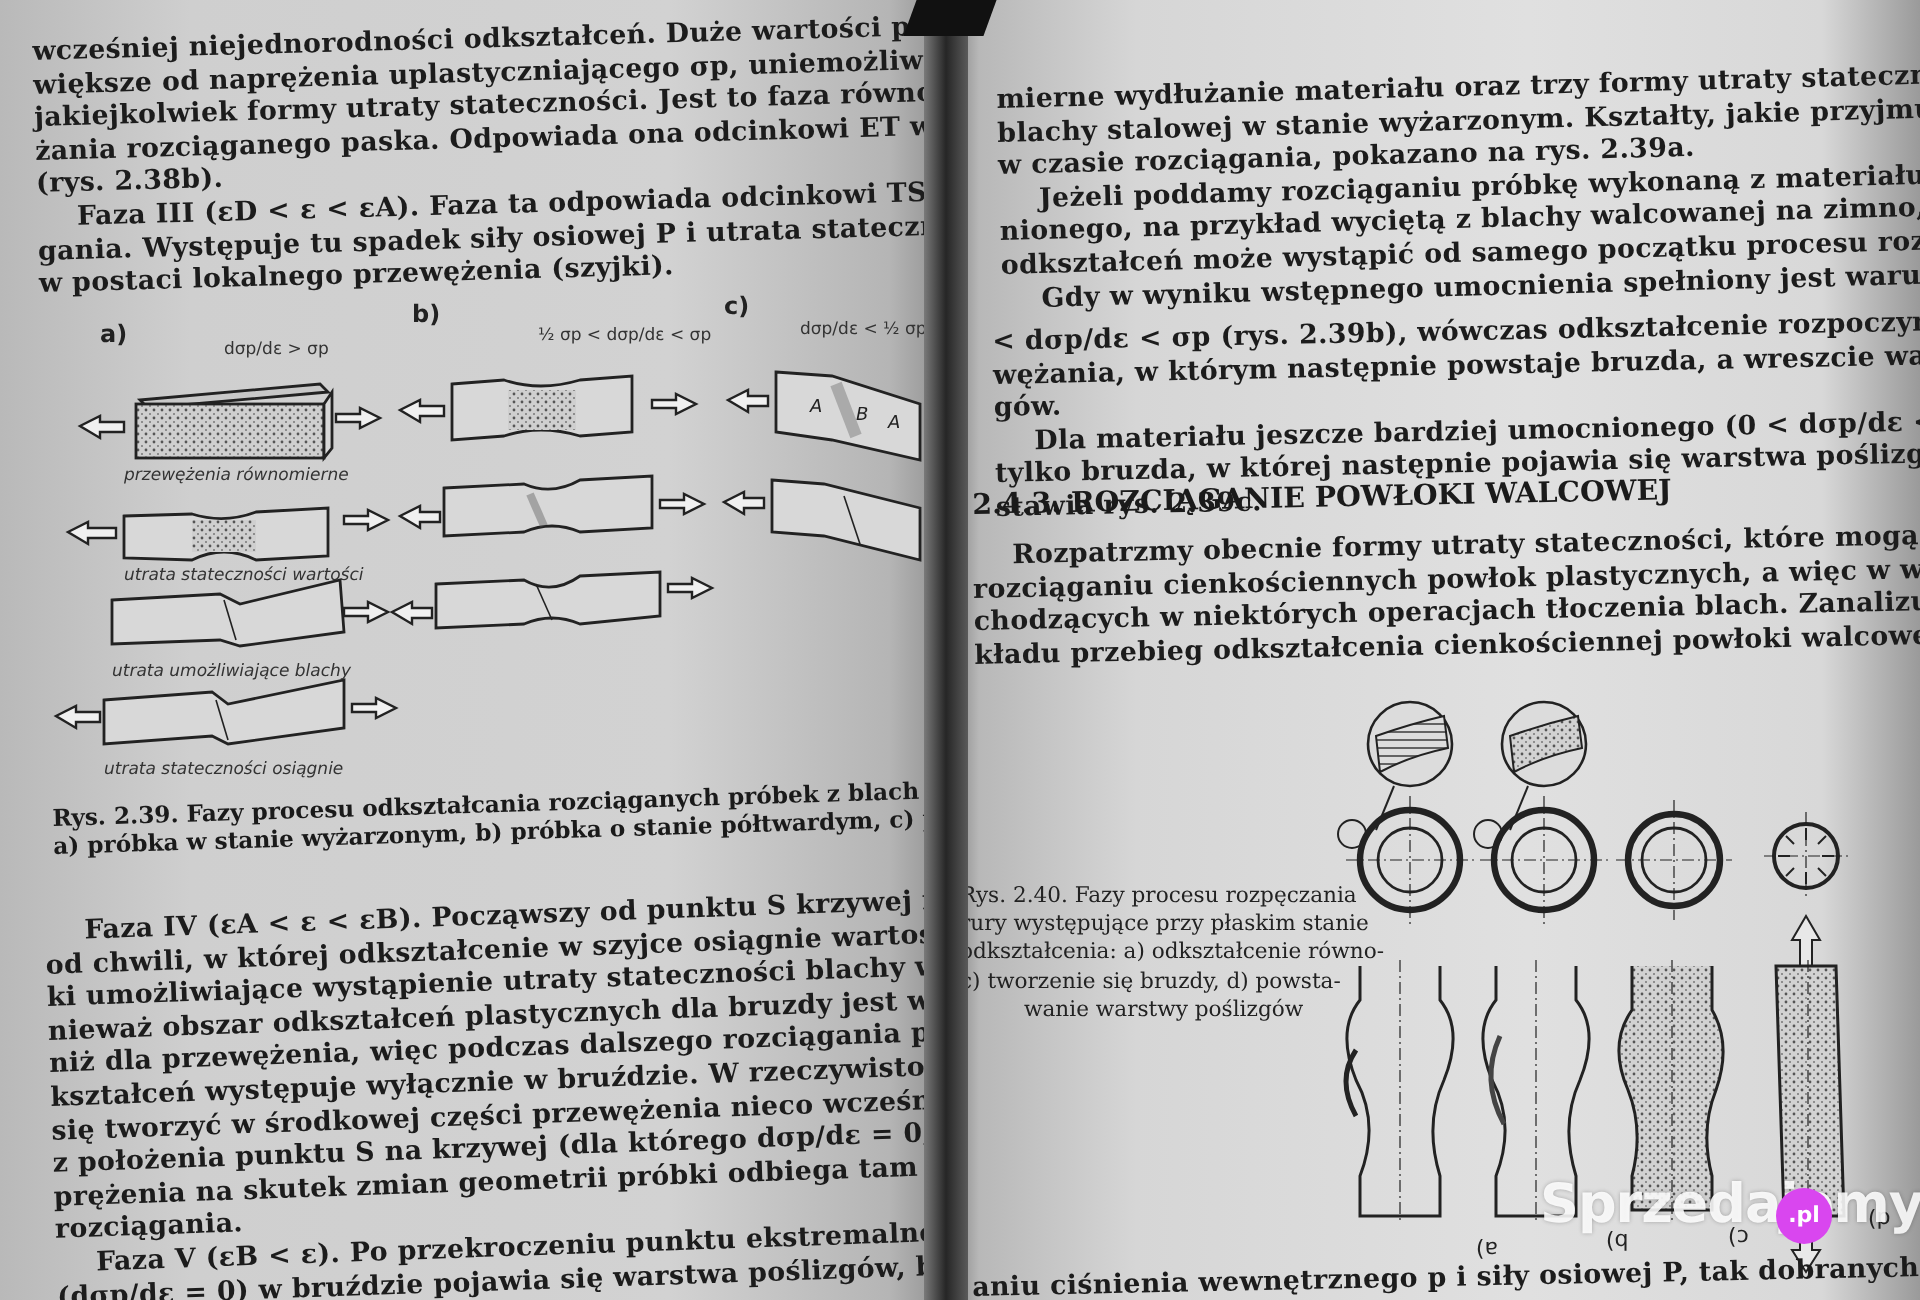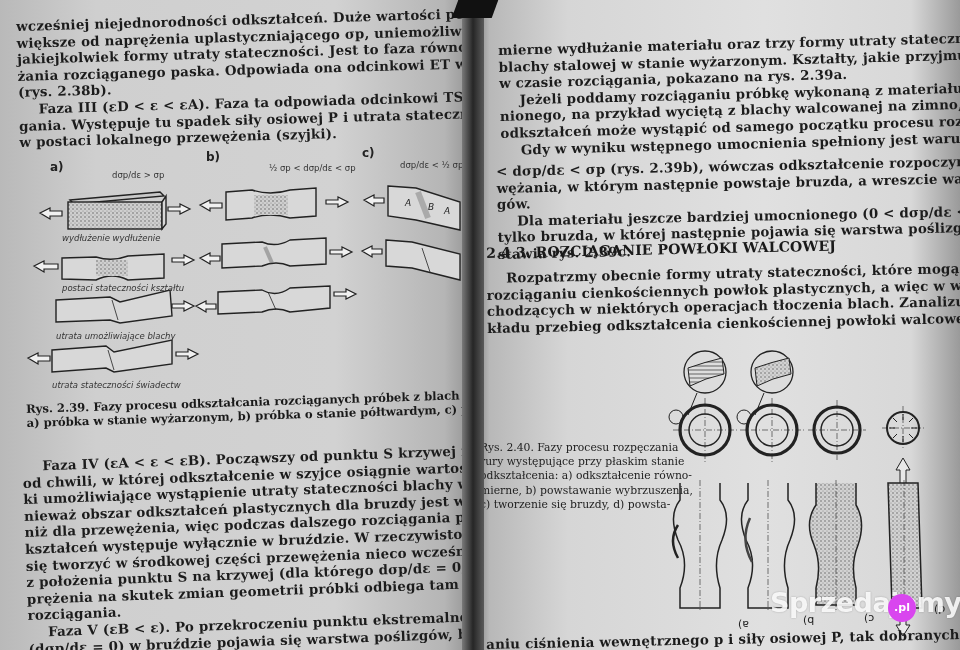--- a/index.html
+++ b/index.html
@@ -109,24 +109,24 @@
         <path d="M28,218 L38,213 L38,216 L50,216 L50,221 L38,221 L38,224 Z"></path>
         <path d="M176,212 L188,212 L188,209 L198,214 L188,219 L188,216 L176,216 Z"></path>
       </g>
       <g font-family="DejaVu Sans, sans-serif" font-style="italic" font-size="9" fill="#222">
         <text x="405" y="66">A</text>
         <text x="428" y="70">B</text>
         <text x="444" y="74">A</text>
       </g>
     </svg>
 
-    <span class="fig-sub" style="left:62px;top:233px;">wydłużenie wydłużenie</span>
-    <span class="fig-sub" style="left:62px;top:283px;">postaci stateczności kształtu</span>
+    <span class="fig-sub" style="left:62px;top:233px;">przewężenia równomierne</span>
+    <span class="fig-sub" style="left:62px;top:283px;">utrata stateczności wartości</span>
     <span class="fig-sub" style="left:56px;top:331px;">utrata umożliwiające blachy</span>
-    <span class="fig-sub" style="left:52px;top:380px;">utrata stateczności świadectw</span>
+    <span class="fig-sub" style="left:52px;top:380px;">utrata stateczności osiągnie</span>
 
     <div class="caption cap-239">
       <span class="line">Rys. 2.39. Fazy procesu odkształcania rozciąganych próbek z blach o różnych własn</span>
       <span class="line">a) próbka w stanie wyżarzonym,  b) próbka o stanie półtwardym,  c) próbka w stanie tw</span>
     </div>
   </div>
 
   <div class="txt left-body2">
     <span class="line indent">Faza IV (εA &lt; ε &lt; εB). Począwszy od punktu S krzywej rozciągania, s</span>
     <span class="line">od chwili, w której odkształcenie w szyjce osiągnie wartość εA, powstają wa</span>
@@ -172,22 +172,22 @@
   <span class="line">rozciąganiu cienkościennych powłok plastycznych, a więc w warunkach za-</span>
   <span class="line">chodzących w niektórych operacjach tłoczenia blach. Zanalizujmy dla przy-</span>
   <span class="line">kładu przebieg odkształcenia cienkościennej powłoki walcowej poddanej dzia-</span>
 </div>
 
 <div>
   <div class="caption cap-240">
     <span class="line">Rys. 2.40. Fazy procesu rozpęczania</span>
     <span class="line">rury występujące przy płaskim stanie</span>
     <span class="line">odkształcenia: a) odkształcenie równo-</span>
-    <span class="line">mierne, b) powstawanie wybrzuszenia,</span>
     <span class="line">c) tworzenie się bruzdy, d) powsta-</span>
+    <span class="line c">wanie warstwy poślizgów</span>
   </div>
 
   <svg width="300" height="300" style="left:660px;top:340px;">
     <defs>
       <pattern id="dots2" width="4" height="4" patternUnits="userSpaceOnUse">
         <rect width="4" height="4" fill="#d2d2d2"></rect>
           <circle cx="1" cy="1" r="0.7" fill="#555"></circle>
           <circle cx="3" cy="3" r="0.5" fill="#777"></circle>
       </pattern>
       <pattern id="hatch" width="4" height="4" patternUnits="userSpaceOnUse">

